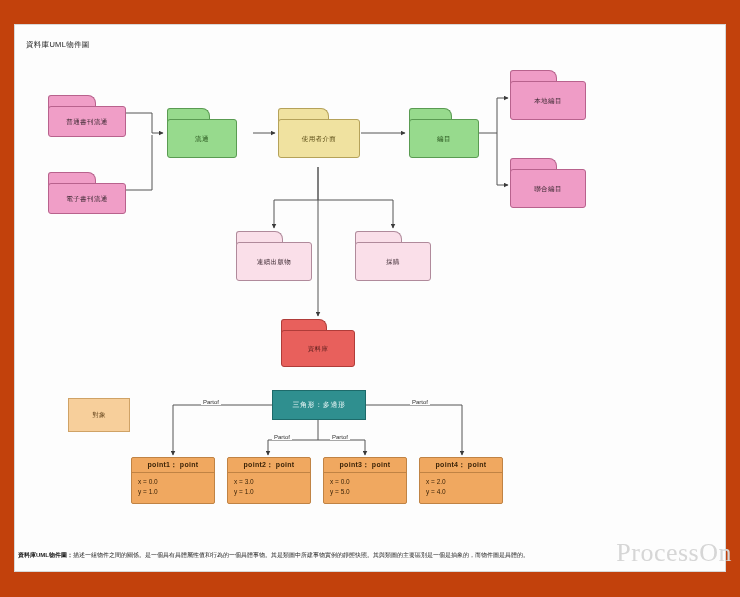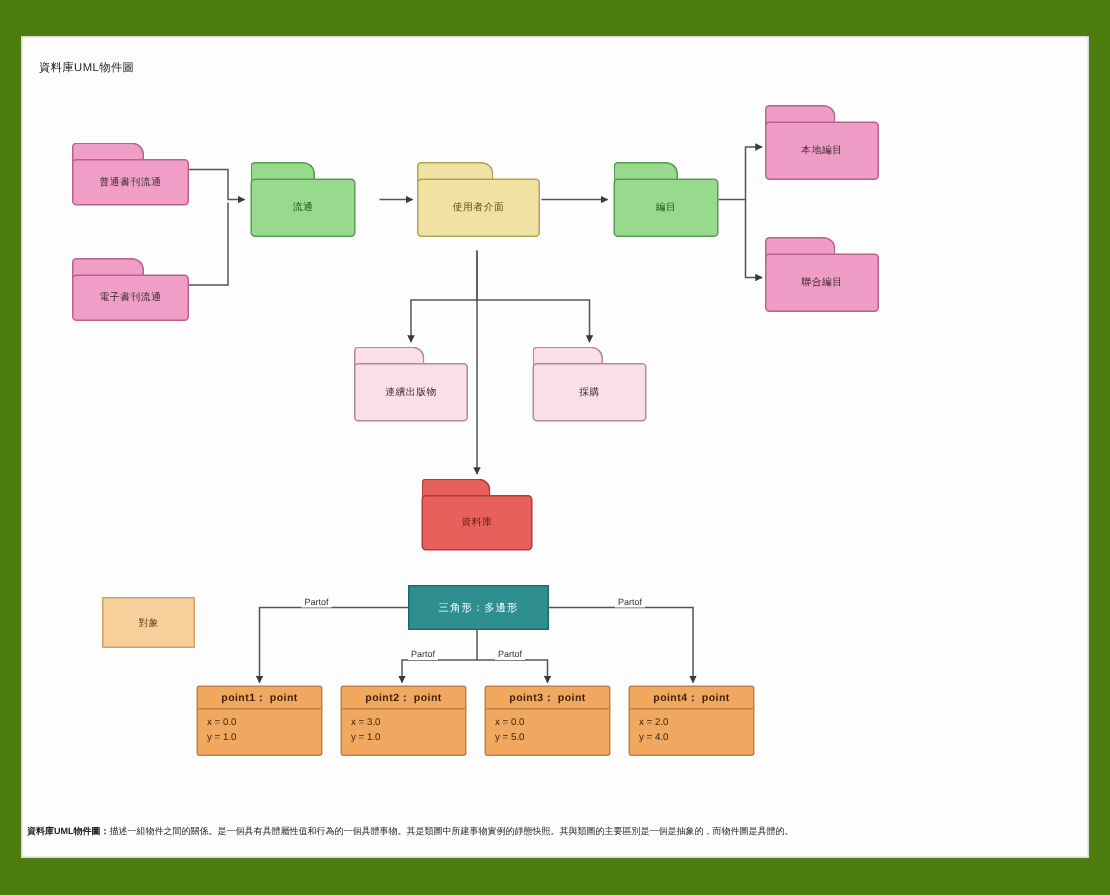--- a/index.html
+++ b/index.html
@@ -5,21 +5,21 @@
   * { box-sizing: border-box; }
   html, body {
     margin: 0; padding: 0;
     width: 740px; height: 597px;
     background: #ffffff;
     font-family: "Liberation Sans", sans-serif;
   }
   #canvas {
     position: relative;
     width: 740px; height: 597px;
-    background: #4d7c0f;
+    background: #c2410c;
     overflow: hidden;
   }
   
   #page-frame {
     position: absolute;
     left: 14px; top: 24px;
     width: 712px; height: 548px;
     border: 1px solid #d8d8d8;
     background: #fdfdfd;
   }
@@ -305,14 +305,15 @@
 
   <div class="edge-label" style="left:201px; top:399px;">Partof</div>
   <div class="edge-label" style="left:410px; top:399px;">Partof</div>
   <div class="edge-label" style="left:272px; top:434px;">Partof</div>
   <div class="edge-label" style="left:330px; top:434px;">Partof</div>
 
   <div id="footer-caption">
     <b>資料庫UML物件圖：</b><span>描述一組物件之間的關係。是一個具有具體屬性值和行為的一個具體事物。其是類圖中所建事物實例的靜態快照。其與類圖的主要區別是一個是抽象的，而物件圖是具體的。</span>
   </div>
 
+  <div id="watermark">ProcessOn</div>
 
 </div>
 
 </body></html>

